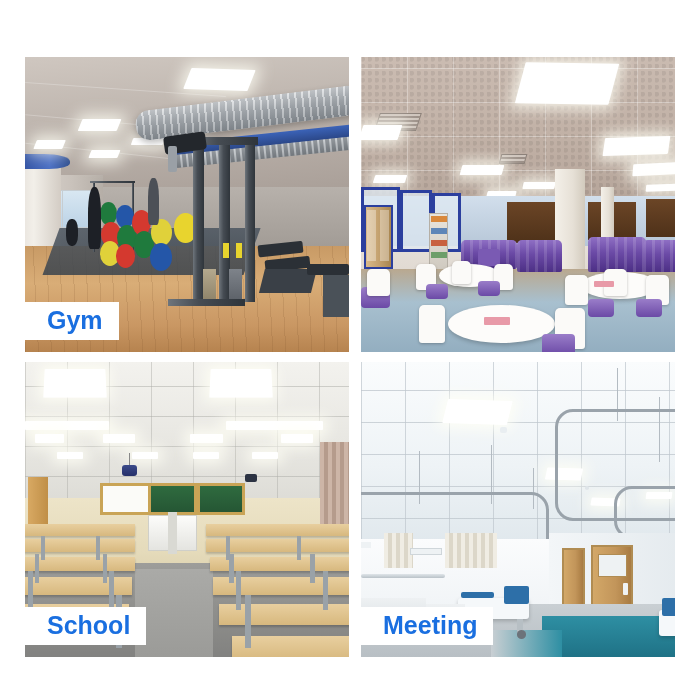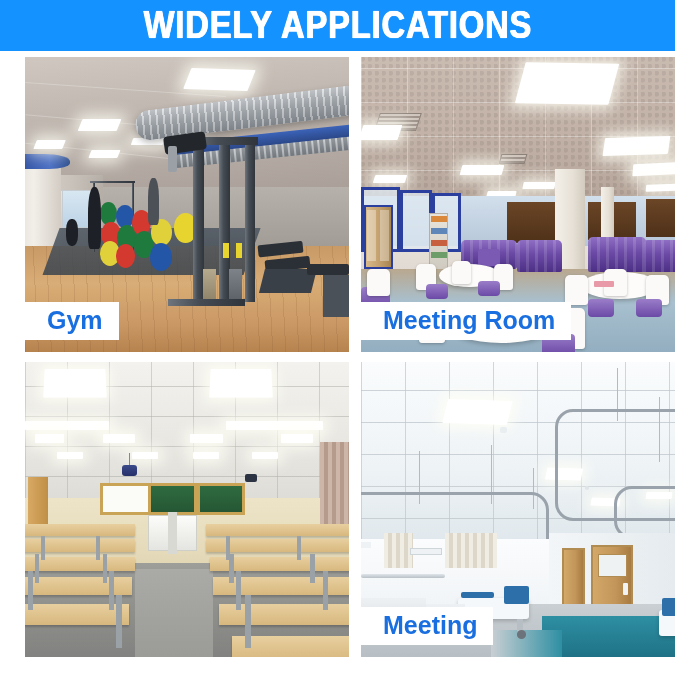--- a/index.html
+++ b/index.html
@@ -307,23 +307,20 @@
     position:absolute; height:4px;
     background:linear-gradient(180deg,#dfe5e9,#b9c2c8);
     border-radius:2px;
   }
 </style>
 </head>
 <body>
 
 <div class="page">
 
-  <div class="banner">
-    <div class="banner-title">WIDELY APPLICATIONS</div>
-  </div>
 
   <div class="grid">
 
     <div class="panel">
       <div class="scene">
         <div class="gym-ceiling"></div>
         <div class="gym-ceil-line" style="left:0;top:11%;width:62%;transform:rotate(4deg);"></div>
         <div class="gym-ceil-line" style="left:0;top:22%;width:55%;transform:rotate(5deg);"></div>
         <div class="gym-ceil-line" style="left:0;top:32%;width:48%;transform:rotate(6deg);"></div>
         <div class="gym-wall"></div>
@@ -456,23 +453,20 @@
 
         <div class="mr-table" style="left:27%;top:84%;width:33%;height:13%;"></div>
         <div class="mr-chair" style="left:18%;top:84%;width:8%;height:13%;"></div>
         <div class="mr-chair" style="left:60%;top:85%;width:9%;height:14%;"></div>
         <div class="mr-chair-p" style="left:56%;top:94%;width:10%;height:7%;"></div>
         <div style="position:absolute;left:38%;top:88%;width:8%;height:3%;background:#e89aa8;border-radius:1px;"></div>
 
         <div class="mr-chair-p" style="left:0%;top:78%;width:9%;height:7%;"></div>
         <div class="mr-chair" style="left:2%;top:72%;width:7%;height:9%;"></div>
       </div>
-      <div class="caption">
-        <span>Meeting Room</span>
-      </div>
     </div>
 
     <div class="panel">
       <div class="scene">
         <div class="sc-ceiling"></div>
 
         <div class="led" style="left:6%;top:2%;width:19%;height:10%;transform:perspective(200px) rotateX(18deg);"></div>
         <div class="led" style="left:57%;top:2%;width:19%;height:10%;transform:perspective(200px) rotateX(18deg);"></div>
         <div class="led" style="left:0%;top:20%;width:26%;height:3%;"></div>
         <div class="led" style="left:62%;top:20%;width:30%;height:3%;"></div>
@@ -526,20 +520,23 @@
         <div class="sc-desk" style="left:60%;top:82%;width:52%;height:7%;"></div>
         <div class="sc-desk" style="left:64%;top:93%;width:50%;height:8%;"></div>
         <div class="sc-leg" style="left:62%;top:59%;width:1.2%;height:8%;"></div>
         <div class="sc-leg" style="left:84%;top:59%;width:1.2%;height:8%;"></div>
         <div class="sc-leg" style="left:63%;top:65%;width:1.4%;height:10%;"></div>
         <div class="sc-leg" style="left:88%;top:65%;width:1.4%;height:10%;"></div>
         <div class="sc-leg" style="left:65%;top:71%;width:1.6%;height:13%;"></div>
         <div class="sc-leg" style="left:92%;top:71%;width:1.6%;height:13%;"></div>
         <div class="sc-leg" style="left:68%;top:79%;width:1.8%;height:18%;"></div>
       </div>
+      <div class="caption">
+        <span>School</span>
+      </div>
     </div>
 
     <div class="panel">
       <div class="scene">
         <div class="hp-ceiling"></div>
 
         <div class="led" style="left:26%;top:13%;width:20%;height:8%;transform:skewX(-12deg) rotate(2deg);"></div>
         <div class="led" style="left:57%;top:36%;width:11%;height:4%;transform:skewX(-10deg) rotate(2deg);"></div>
         <div class="led" style="left:71%;top:46%;width:9%;height:2.6%;transform:skewX(-8deg) rotate(2deg);"></div>
         <div class="led" style="left:88%;top:44%;width:8%;height:2.4%;transform:skewX(-8deg);"></div>

